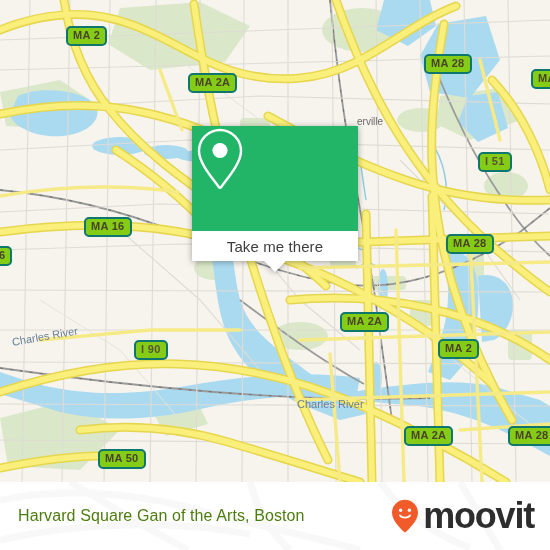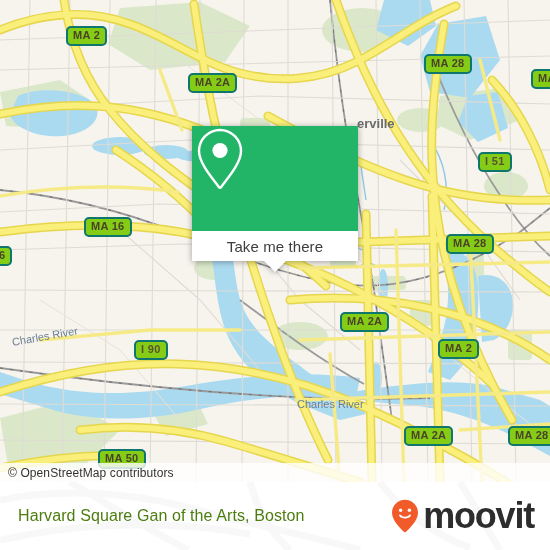--- a/index.html
+++ b/index.html
@@ -14,21 +14,21 @@
   #map svg{position:absolute;left:0;top:0;}
 
   
   .shield{position:absolute;background:#84cc16;border:2px solid #0f766e;
           border-radius:5px;color:#4a4327;font-size:11px;font-weight:bold;
           letter-spacing:.3px;padding:1px 5px 2px 5px;line-height:13px;
           white-space:nowrap;box-sizing:border-box;}
   .shield.iw{color:#5a5330;}
 
   
-  .placelabel{position:absolute;color:#6b6b6b;font-size:13px;white-space:nowrap;font-weight:bold;}
+  .placelabel{position:absolute;color:#6b6b6b;font-size:10px;white-space:nowrap;}
   .waterlabel{position:absolute;color:#6a7f94;font-size:11px;white-space:nowrap;
               font-style:normal;}
 
   
   #callout{position:absolute;left:192px;top:126px;width:166px;
            filter:drop-shadow(0 1px 3px rgba(0,0,0,.35));}
   #callout .green{height:105px;background:#22b568;display:flex;
                   align-items:center;justify-content:center;}
   #callout .white{height:30px;background:#fff;display:flex;align-items:center;
                   justify-content:center;}
@@ -264,23 +264,20 @@
           <circle cx="28" cy="24.5" r="7.6" fill="#ffffff"></circle>
         </svg>
       </div>
       <div class="white">
         <span class="label">Take me there</span>
       </div>
       <div class="tail"></div>
     </div>
   </div>
 
-  <div id="attrib">
-    <span>© OpenStreetMap contributors</span>
-  </div>
 
   <div id="footer">
     <svg class="fmap" width="550" height="550" viewBox="0 0 550 550">
       <g stroke="#888" stroke-width="7" fill="none">
         <path d="M0,500 C60,488 130,492 190,508 C250,524 310,536 360,550"></path>
         <path d="M70,482 C110,506 150,530 188,550"></path>
         <path d="M250,482 C258,512 270,532 290,550"></path>
         <path d="M380,482 C400,510 430,532 470,548"></path>
         <path d="M0,540 C80,522 170,520 250,534"></path>
         <path d="M460,482 L500,550"></path>

